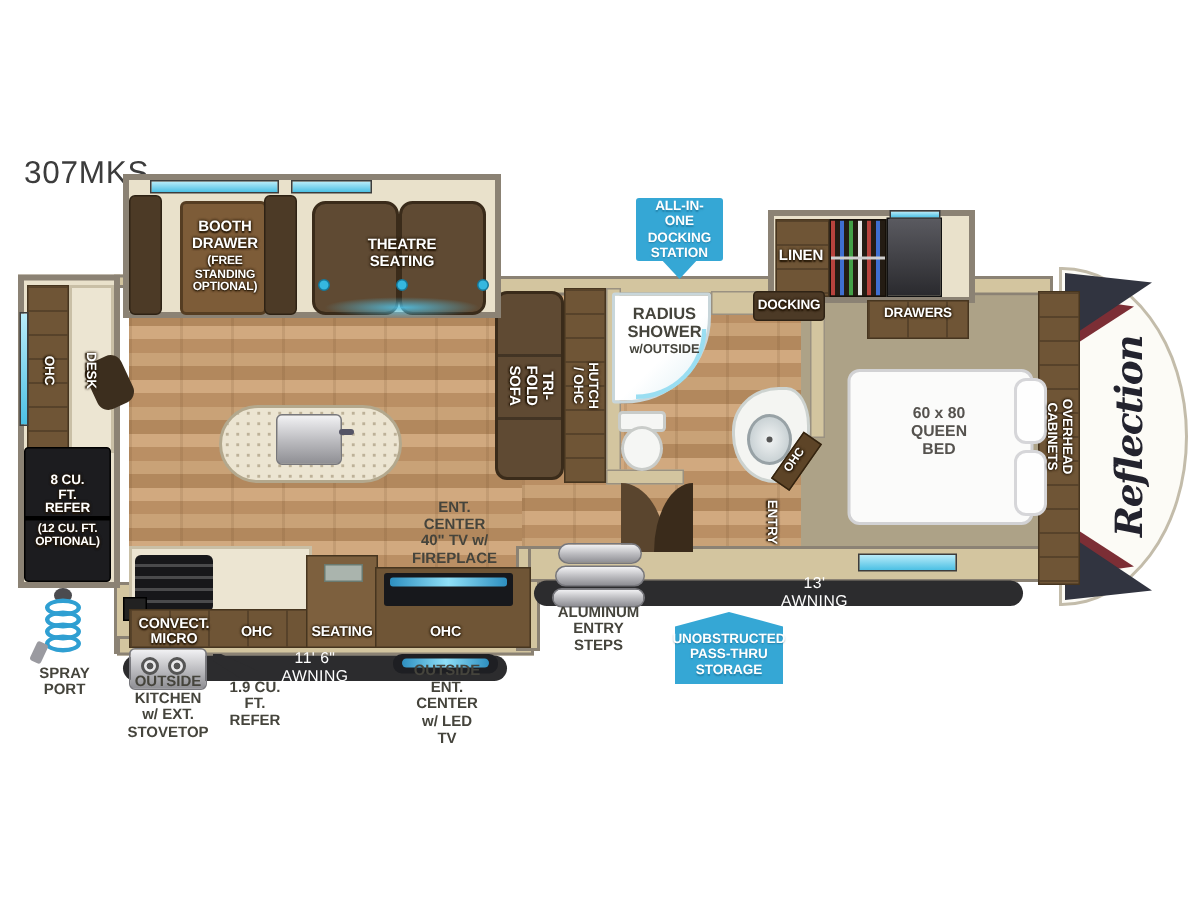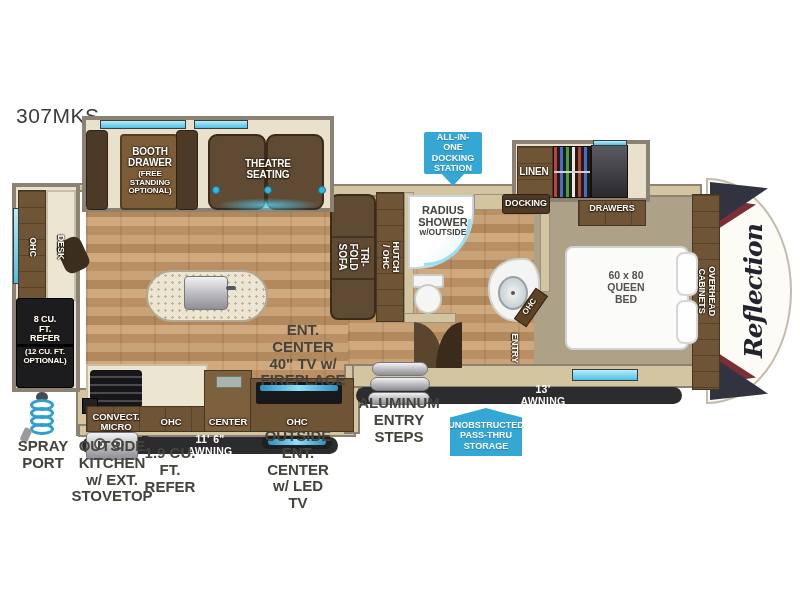--- a/index.html
+++ b/index.html
@@ -24,23 +24,23 @@
   .awning{background:#2c2c2e;border-radius:9px;}
   .seat{background:#5f4a33;border:2px solid #3a2b1a;border-radius:9px;box-sizing:border-box;}
   .metal{background:linear-gradient(180deg,#f2f2f4 0%,#b9b9bd 55%,#8f8f94 100%);border:1px solid #77777c;border-radius:7px;box-sizing:border-box;}
   .blue{background:#35a7d5;}
   
   .pin{position:absolute;width:0;height:0;}
   .pin>span{position:absolute;left:0;top:0;display:block;transform:translate(-50%,-50%) rotate(var(--r,0deg));
             white-space:pre-line;text-align:center;}
   .wlab{color:#fff;font-weight:bold;font-size:9.5px;line-height:1.08;letter-spacing:-.1px;
         text-shadow:0 0 2px rgba(35,22,6,.95),0 0 2px rgba(35,22,6,.95),0 1px 1px rgba(35,22,6,.9);}
-  .dlab{color:#45443c;font-weight:bold;font-size:15px;line-height:1.12;}
+  .dlab{color:#45443c;font-weight:bold;font-size:10px;line-height:1.12;}
   .clab{color:#fff;font-weight:bold;font-size:9px;line-height:1.16;text-shadow:0 1px 1px rgba(0,60,90,.35);}
-  .awlab{color:#fff;font-weight:bold;font-size:10.5px;letter-spacing:.3px;}
+  .awlab{color:#fff;font-weight:normal;font-size:10.5px;letter-spacing:.3px;}
   .fs8{font-size:8px;} .fs85{font-size:8.5px;} .fs9{font-size:9px;} .fs10{font-size:10px;}
   .fs105{font-size:10.5px;} .fs11{font-size:11px;}
   .title{position:absolute;left:16px;top:104px;font-size:21px;color:#3c3c3c;letter-spacing:.5px;}
   .logo{font-family:"DejaVu Serif",serif;font-style:italic;font-weight:bold;font-size:25px;
         color:#23232e;letter-spacing:-1px;}
 </style>
 </head>
 <body>
 
 <div class="scene">
@@ -234,21 +234,21 @@
       <span class="dlab fs95">ENT. CENTER
 40" TV w/ FIREPLACE</span>
     </div>
   <div class="pin" style="left:116px;top:422px;">
       <span class="wlab">CONVECT. MICRO</span>
     </div>
   <div class="pin" style="left:171px;top:422px;">
       <span class="wlab">OHC</span>
     </div>
   <div class="pin" style="left:228px;top:422px;">
-      <span class="wlab">CENTER</span>
+      <span class="wlab">SEATING</span>
     </div>
   <div class="pin" style="left:297px;top:422px;">
       <span class="wlab">OHC</span>
     </div>
   <div class="pin" style="left:210px;top:445px;">
       <span class="awlab">11' 6" AWNING</span>
     </div>
   <div class="pin" style="left:543px;top:395px;">
       <span class="awlab">13' AWNING</span>
     </div>

